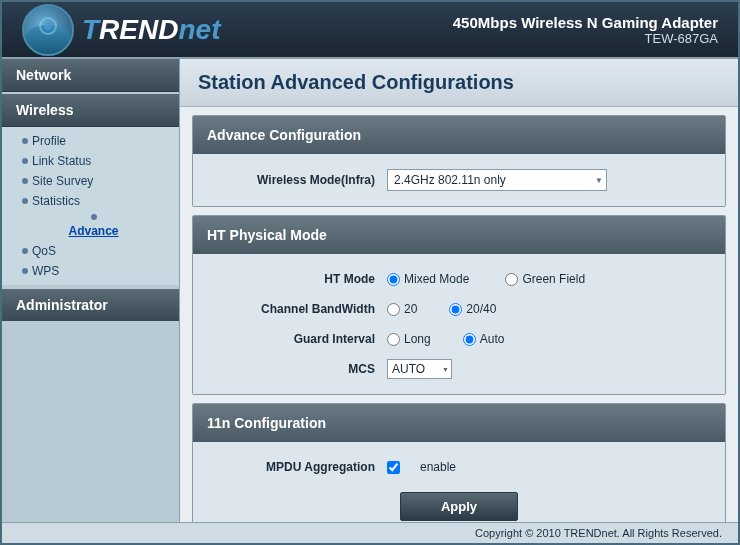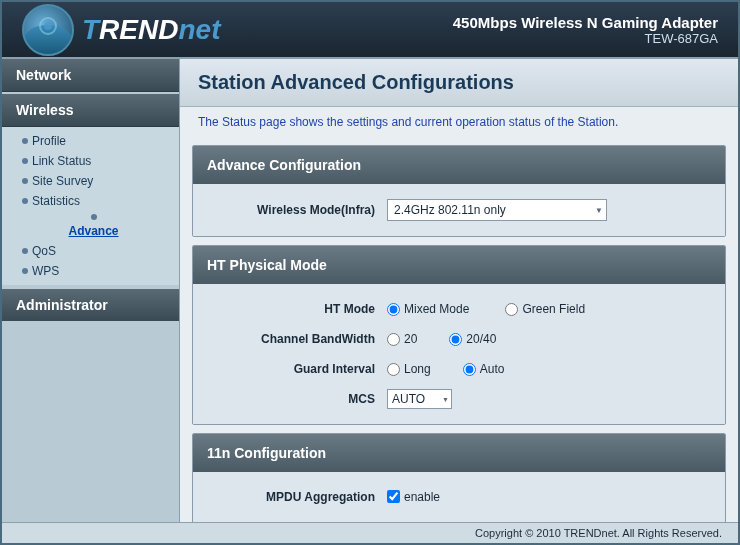--- a/index.html
+++ b/index.html
@@ -288,22 +288,22 @@
       top: 50%;
       transform: translateY(-50%);
       font-size: 7px;
       color: #5a6a7a;
       pointer-events: none;
     }
 
     
     .checkbox-label {
       display: flex;
-      align-items: flex-start;
-      gap: 4px;
+      align-items: flex-end;
+      gap: 20px;
       font-size: 12px;
       color: #1a2a3a;
       cursor: pointer;
     }
 
     
     .button-row {
       display: flex;
       justify-content: center;
       padding: 10px;
@@ -393,21 +393,20 @@
           </div>
         </div>
       </div>
       <div class="nav-section">
         <div class="admin-header">Administrator</div>
       </div>
     </div>
 
     <div class="content">
       <div class="page-title">Station Advanced Configurations</div>
-      <div class="status-text">The Status page shows the settings and current operation status of the Station.</div>
 
       <div class="config-section">
         <div class="section-header">Advance Configuration</div>
         <div class="section-body">
           <div class="form-row">
             <div class="form-label">Wireless Mode(Infra)</div>
             <div class="form-control">
               <div class="select-wrapper">
                 <select class="select-field">
                   <option>2.4GHz 802.11n only</option>

